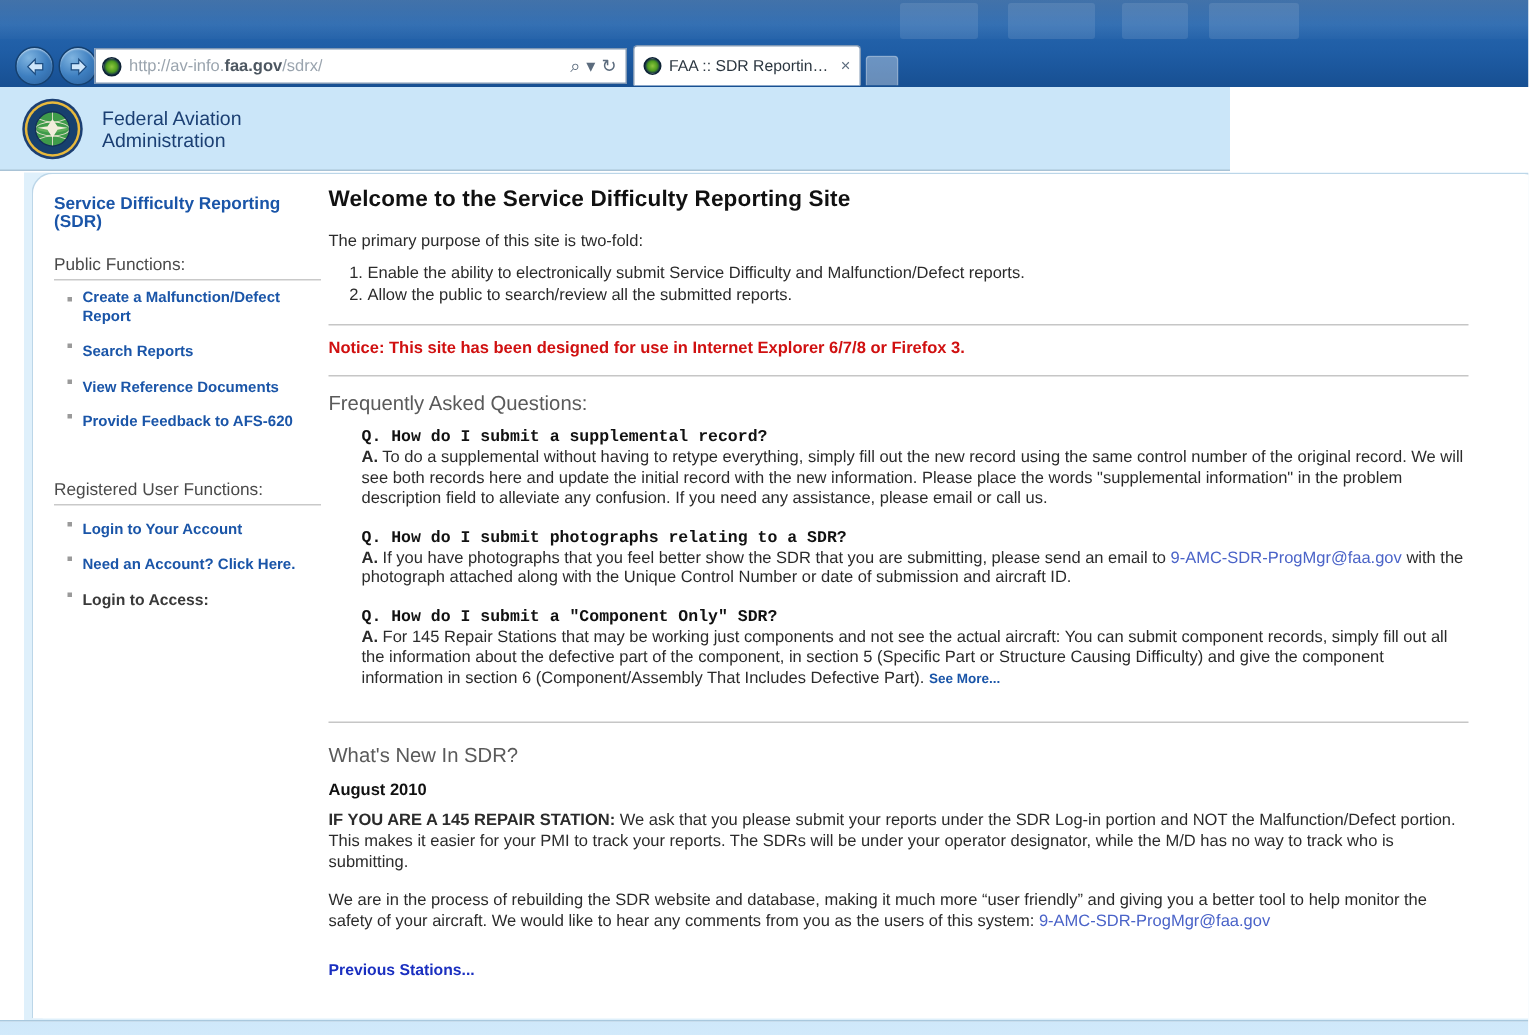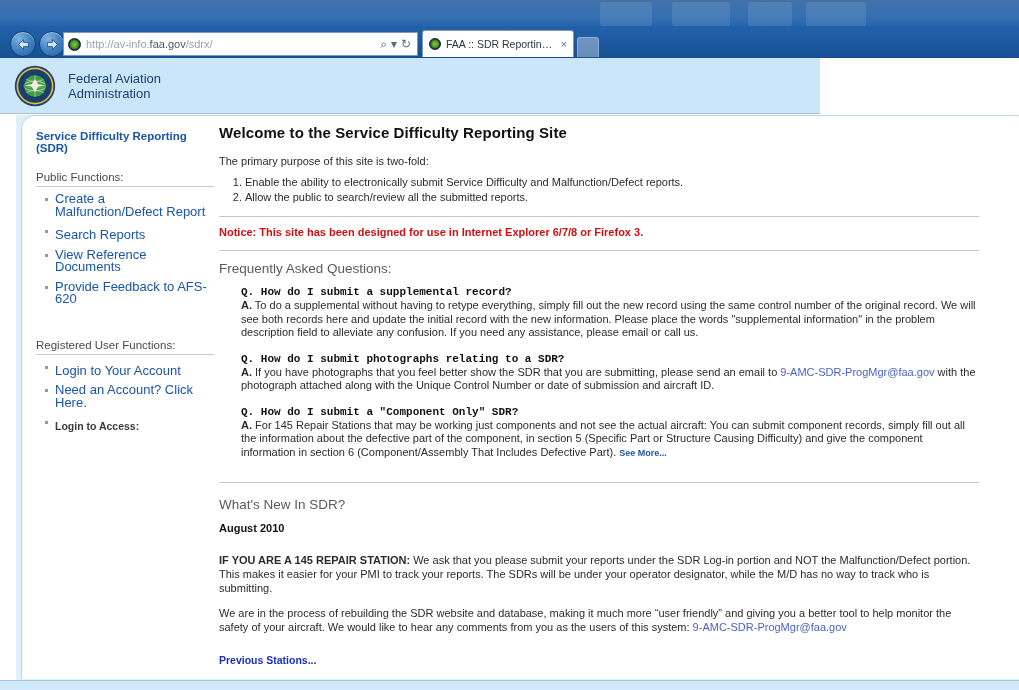--- a/index.html
+++ b/index.html
@@ -39,21 +39,21 @@
 
   .addr-wrap {
     position:absolute; left:63px; top:32px; width:355px; height:24px;
     background:#ffffff; border:1px solid #8098b4;
     display:flex; align-items:center; padding:0 4px;
   }
   .addr-favicon { width:13px; height:13px; border-radius:50%;
     background: radial-gradient(circle at 50% 50%, #8ec63f 0%, #4d9b1f 45%, #17324a 70%, #0e2133 100%);
     border:1px solid #0d2234; margin-right:5px; flex:0 0 auto; }
   .addr-text { font-size:11px; color:#9aa4ae; white-space:nowrap; overflow:hidden; }
-  .addr-text b { color:#4d5761; font-weight:normal; }
+  .addr-text b { color:#4d5761; font-weight:bold; }
   .addr-icons { margin-left:auto; display:flex; align-items:center; gap:4px; padding-right:2px; }
   .addr-icons span { font-size:12px; color:#5b6b7d; cursor:pointer; line-height:1; }
 
   .tabstrip { position:absolute; left:422px; top:30px; display:flex; align-items:flex-end; }
   .tab {
     height:27px; background:#ffffff; border:1px solid #8098b4; border-bottom:none;
     border-radius:3px 3px 0 0; padding:0 6px; display:flex; align-items:center; gap:5px;
     max-width:152px; cursor:pointer;
   }
   .tab-favicon { width:12px; height:12px; border-radius:50%;
@@ -96,21 +96,21 @@
   .side-head {
     font-size:11.5px; color:#4a4a4a; font-weight:normal;
     border-bottom:1px solid #c9c9c9; padding-bottom:3px; margin-bottom:6px;
   }
   .side-warn { font-size:10px; font-weight:bold; color:#c00000; line-height:12.5px; margin:2px 0 5px 0; }
   ul.side-list { list-style:none; margin:0; padding:0 0 0 9px; }
   ul.side-list li { position:relative; padding-left:10px; margin-bottom:5.5px; }
   ul.side-list li:before {
     content:""; position:absolute; left:0; top:5px; width:3px; height:3px; background:#9a9a9a;
   }
-  ul.side-list li a { font-size:13px; font-weight:normal; color:#1a55a8; text-decoration:none; line-height:12.5px; display:inline-block; }
+  ul.side-list li a { font-size:10px; font-weight:bold; color:#1a55a8; text-decoration:none; line-height:12.5px; display:inline-block; }
   li.plain > span.plainlabel { font-size:10.5px; font-weight:bold; color:#3a3a3a; }
   ul.sub-list { list-style:none; margin:5px 0 0 0; padding:0 0 0 11px; }
   ul.sub-list li { position:relative; padding-left:9px; margin-bottom:6px; }
   ul.sub-list li:before { content:""; position:absolute; left:0; top:4.5px; width:3px; height:3px; background:#9a9a9a; }
   ul.sub-list li a { font-size:10.5px; font-weight:bold; color:#3a3a3a; text-decoration:none; line-height:12.5px; }
   .spacer-lg { height:26px; }
 
   
   .main { position:absolute; left:197px; top:8px; width:760px; }
   h1.welcome { font-size:15px; font-weight:bold; color:#111; margin:0 0 14px 0; letter-spacing:0.1px; }
@@ -121,21 +121,21 @@
   .notice { font-size:11px; font-weight:bold; color:#d01010; margin:0 0 9px 0; }
   h2.section { font-size:13.5px; color:#5a5a5a; font-weight:normal; margin:10px 0 10px 0; }
   .faq { margin-left:22px; }
   .faq-q { font-size:11px; font-weight:bold; color:#111; margin:0 0 1px 0;font-family:Liberation Mono, monospace; }
   .faq-a { font-size:11px; color:#2b2b2b; line-height:13.5px; margin:0 0 13px 0; }
   .faq-a b { font-weight:bold; }
   a.maillink { color:#4a63c8; text-decoration:none; }
   a.seemore { font-size:9px; font-weight:bold; color:#1a55a8; text-decoration:none; white-space:nowrap; }
 
   .whatsnew { margin-left:0px; }
-  .wn-date { font-size:11px; font-weight:bold; color:#111; margin:0 0 19px 0; }
+  .wn-date { font-size:11px; font-weight:bold; color:#111; margin:0 0 7px 0; }
   .wn-p { font-size:11px; color:#2b2b2b; line-height:14px; margin:0 0 11px 0; }
   .wn-p b { font-weight:bold; }
   a.prev-entries { font-size:10.5px; font-weight:bold; color:#1a2fc0; text-decoration:none; }
 
   
   .footer {
     position:absolute; left:0; top:622px; width:1019px; height:68px;
     background: linear-gradient(180deg,#cfe8fa 0%,#d9eefc 55%,#cde6f8 100%);
     border-top:1px solid #a9c8dd;
   }

